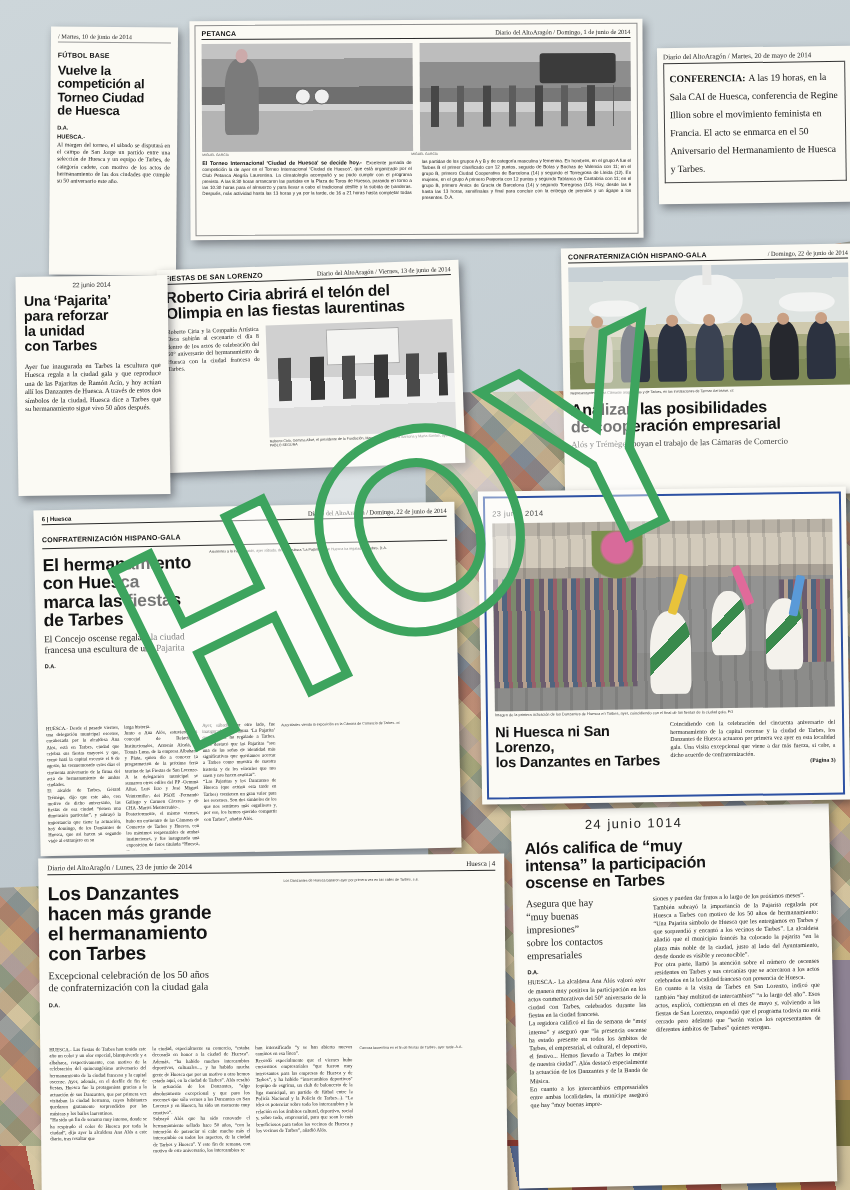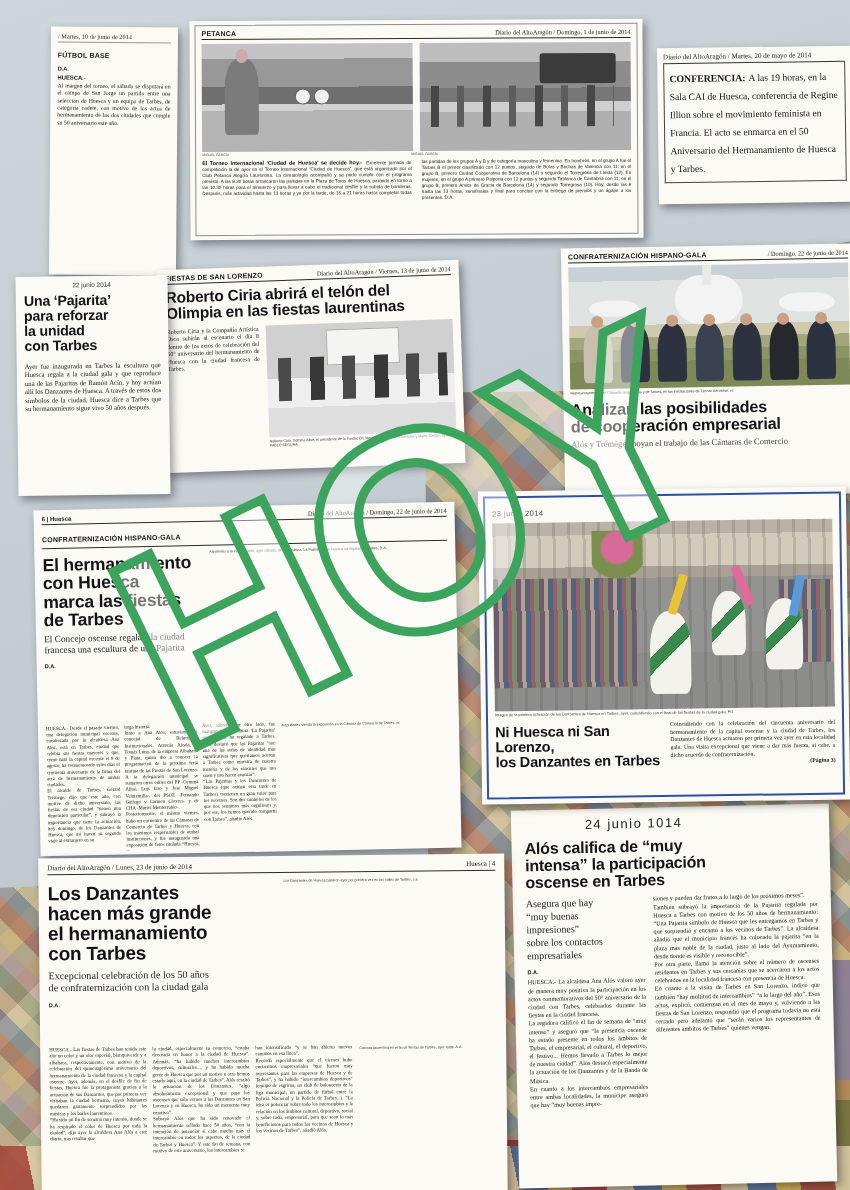--- a/index.html
+++ b/index.html
@@ -152,20 +152,24 @@
   <div class="patch" style="left:620px;top:1030px;width:230px;height:160px;background:#b08a58;transform:rotate(3deg);"></div>
   <div class="patch" style="left:470px;top:1140px;width:160px;height:60px;background:#8e3a30;"></div>
   <div class="patch" style="left:790px;top:1100px;width:60px;height:90px;background:#7a7440;"></div>
   <div class="patch" style="left:820px;top:960px;width:30px;height:120px;background:#8d8293;"></div>
   <div id="stripes"></div>
   <div id="paper"></div>
 
   <div class="clip" id="c-futbol">
     <span class="np-date">/ Martes, 10 de junio de 2014</span>
     <span class="kicker">FÚTBOL BASE</span>
+    <div class="hl">Vuelve la
+competición al
+Torneo Ciudad
+de Huesca</div>
     <div class="byline">D.A.</div>
     <div class="leadin">HUESCA.-</div>
     <p class="bodytxt">Al margen del torneo, el sábado se disputará en el campo de San Jorge un partido entre una selección de Huesca y un equipo de Tarbes, de categoría cadete, con motivo de los actos de hermanamiento de las dos ciudades que cumple su 50 aniversario este año.</p>
   </div>
 
   <div class="clip" id="c-petanca">
     <div class="frame">
       <div class="hd-row">
         <span class="kicker">PETANCA</span>
         <span class="np-date">Diario del AltoAragón / Domingo, 1 de junio de 2014</span>

